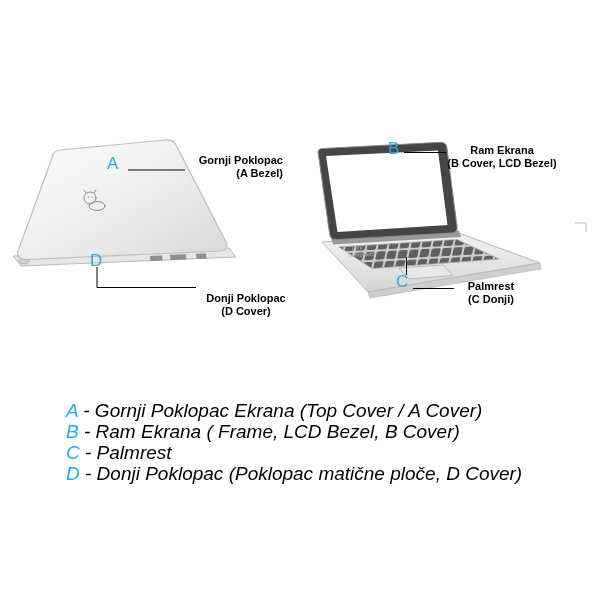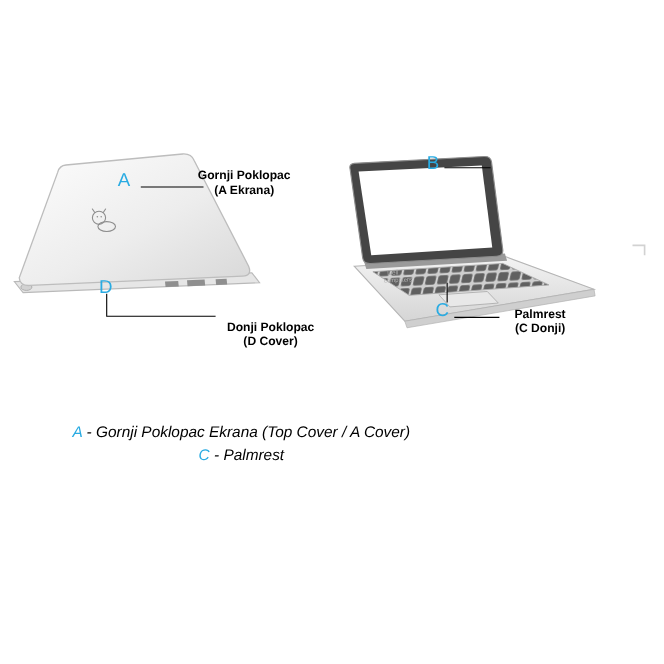--- a/index.html
+++ b/index.html
@@ -12,22 +12,22 @@
   .fig-canvas { position:absolute; left:0; top:0; }
   .callout-letter {
     position:absolute; color:#29abe2; font-size:17px; font-weight:400;
     font-family:"Liberation Sans", sans-serif;
   }
   .callout-label {
     position:absolute; font-size:11px; font-weight:bold; line-height:13px;
     text-align:center; color:#000;
   }
   .legend {
-    position:absolute; left:66px; top:382px;
-    font-style:italic; font-size:14px; line-height:21px; color:#000;text-align:center;
+    position:absolute; left:66px; top:400px;
+    font-style:italic; font-size:19px; line-height:21px; color:#000;
   }
   .legend-item { white-space:nowrap; }
   .legend-letter { color:#29abe2; }
 </style>
 </head>
 <body>
 
 <div class="page">
 
   <svg class="fig-canvas" width="604" height="340" viewBox="0 0 604 340">
@@ -96,35 +96,45 @@
       <line x1="413" y1="288.5" x2="454" y2="288.5"></line>
       <polyline points="97,267 97,287.5 196,287.5" fill="none"></polyline>
     </g>
   </svg>
 
   <span class="callout-letter" style="left:107px; top:154px;">A</span>
   <span class="callout-letter" style="left:388px; top:139px;">B</span>
   <span class="callout-letter" style="left:396px; top:272px;">C</span>
   <span class="callout-letter" style="left:90px; top:251px;">D</span>
 
-  <div class="callout-label" style="left:171px; top:154px; width:102px;">
+  <div class="callout-label" style="left:181px; top:154px; width:102px;text-align:right;">
     <div>Gornji Poklopac</div>
-    <div>(A Ekrana)</div>
+    <div>(A Bezel)</div>
+  </div>
+  <div class="callout-label" style="left:442px; top:144px; width:120px;">
+    <div>Ram Ekrana</div>
+    <div>(B Cover, LCD Bezel)</div>
   </div>
   <div class="callout-label" style="left:451px; top:280px; width:80px;">
     <div>Palmrest</div>
     <div>(C Donji)</div>
   </div>
   <div class="callout-label" style="left:194px; top:292px; width:104px;">
     <div>Donji Poklopac</div>
     <div>(D Cover)</div>
   </div>
 
   <div class="legend">
     <div class="legend-item">
       <span class="legend-letter">A</span><span> - Gornji Poklopac Ekrana (Top Cover / A Cover)</span>
     </div>
     <div class="legend-item">
+      <span class="legend-letter">B</span><span> - Ram Ekrana ( Frame, LCD Bezel, B Cover)</span>
+    </div>
+    <div class="legend-item">
       <span class="legend-letter">C</span><span> - Palmrest</span>
+    </div>
+    <div class="legend-item">
+      <span class="legend-letter">D</span><span> - Donji Poklopac (Poklopac matične ploče, D Cover)</span>
     </div>
   </div>
 
 </div>
 
 </body></html>

